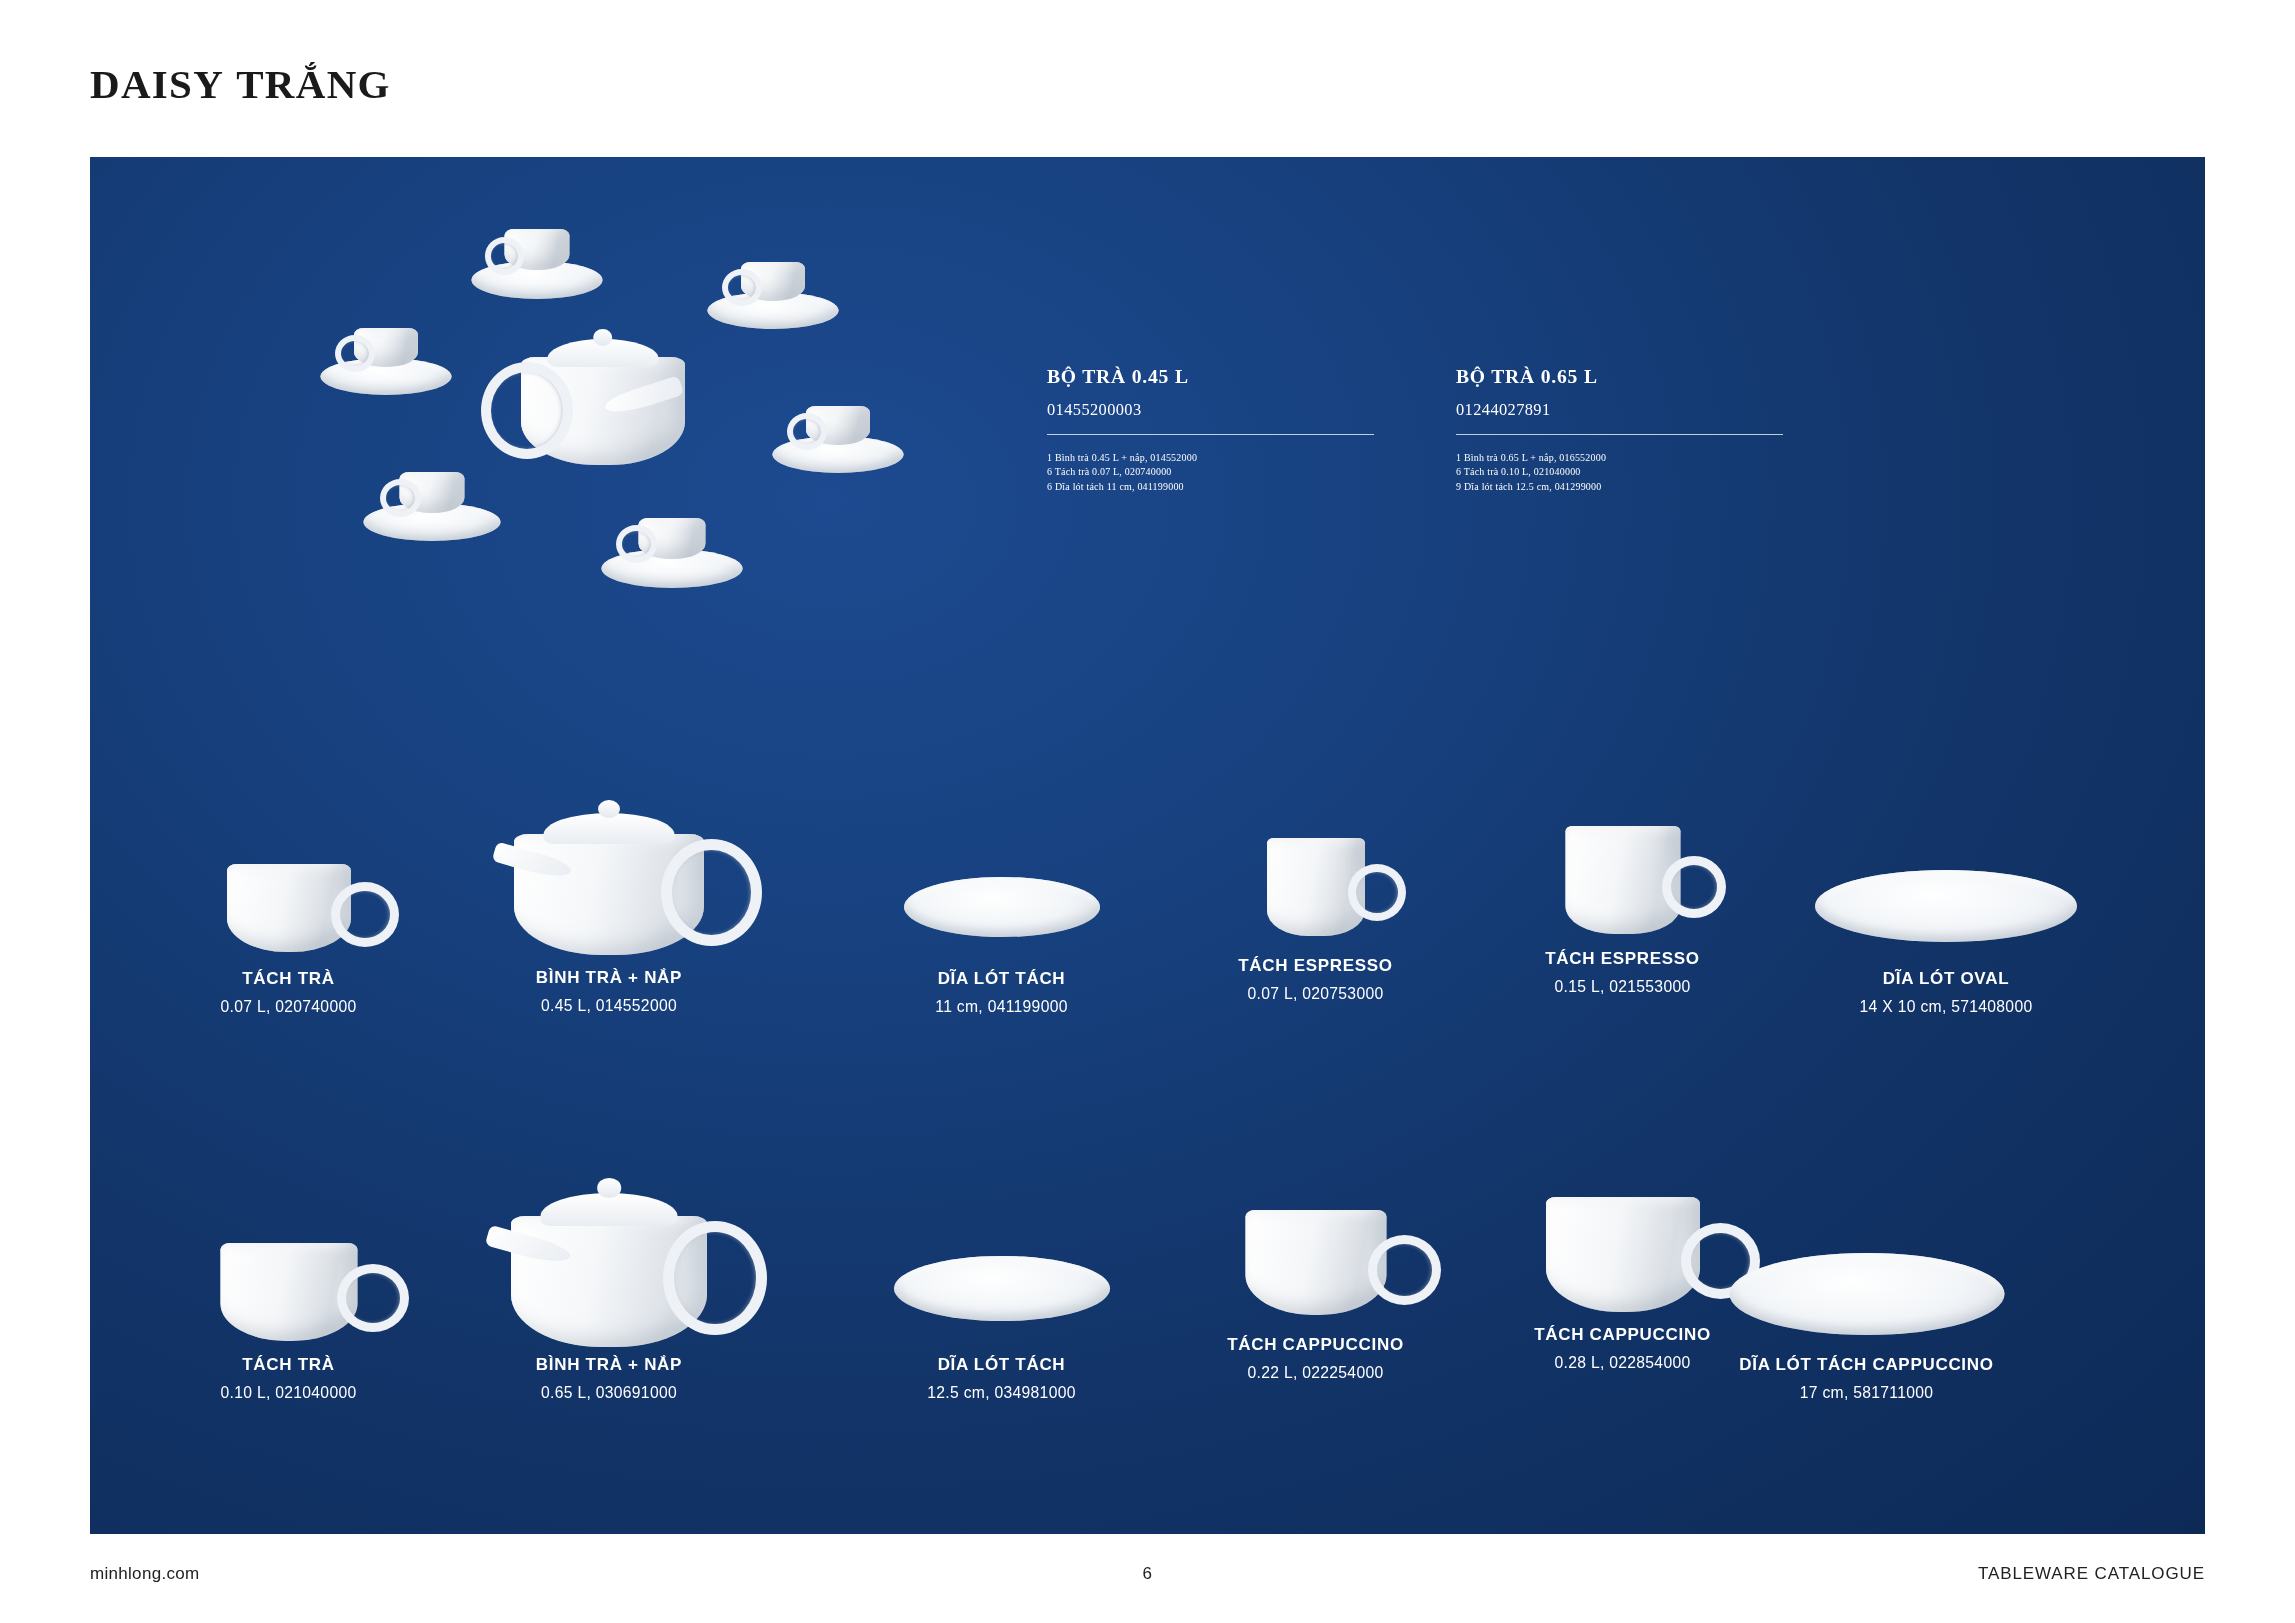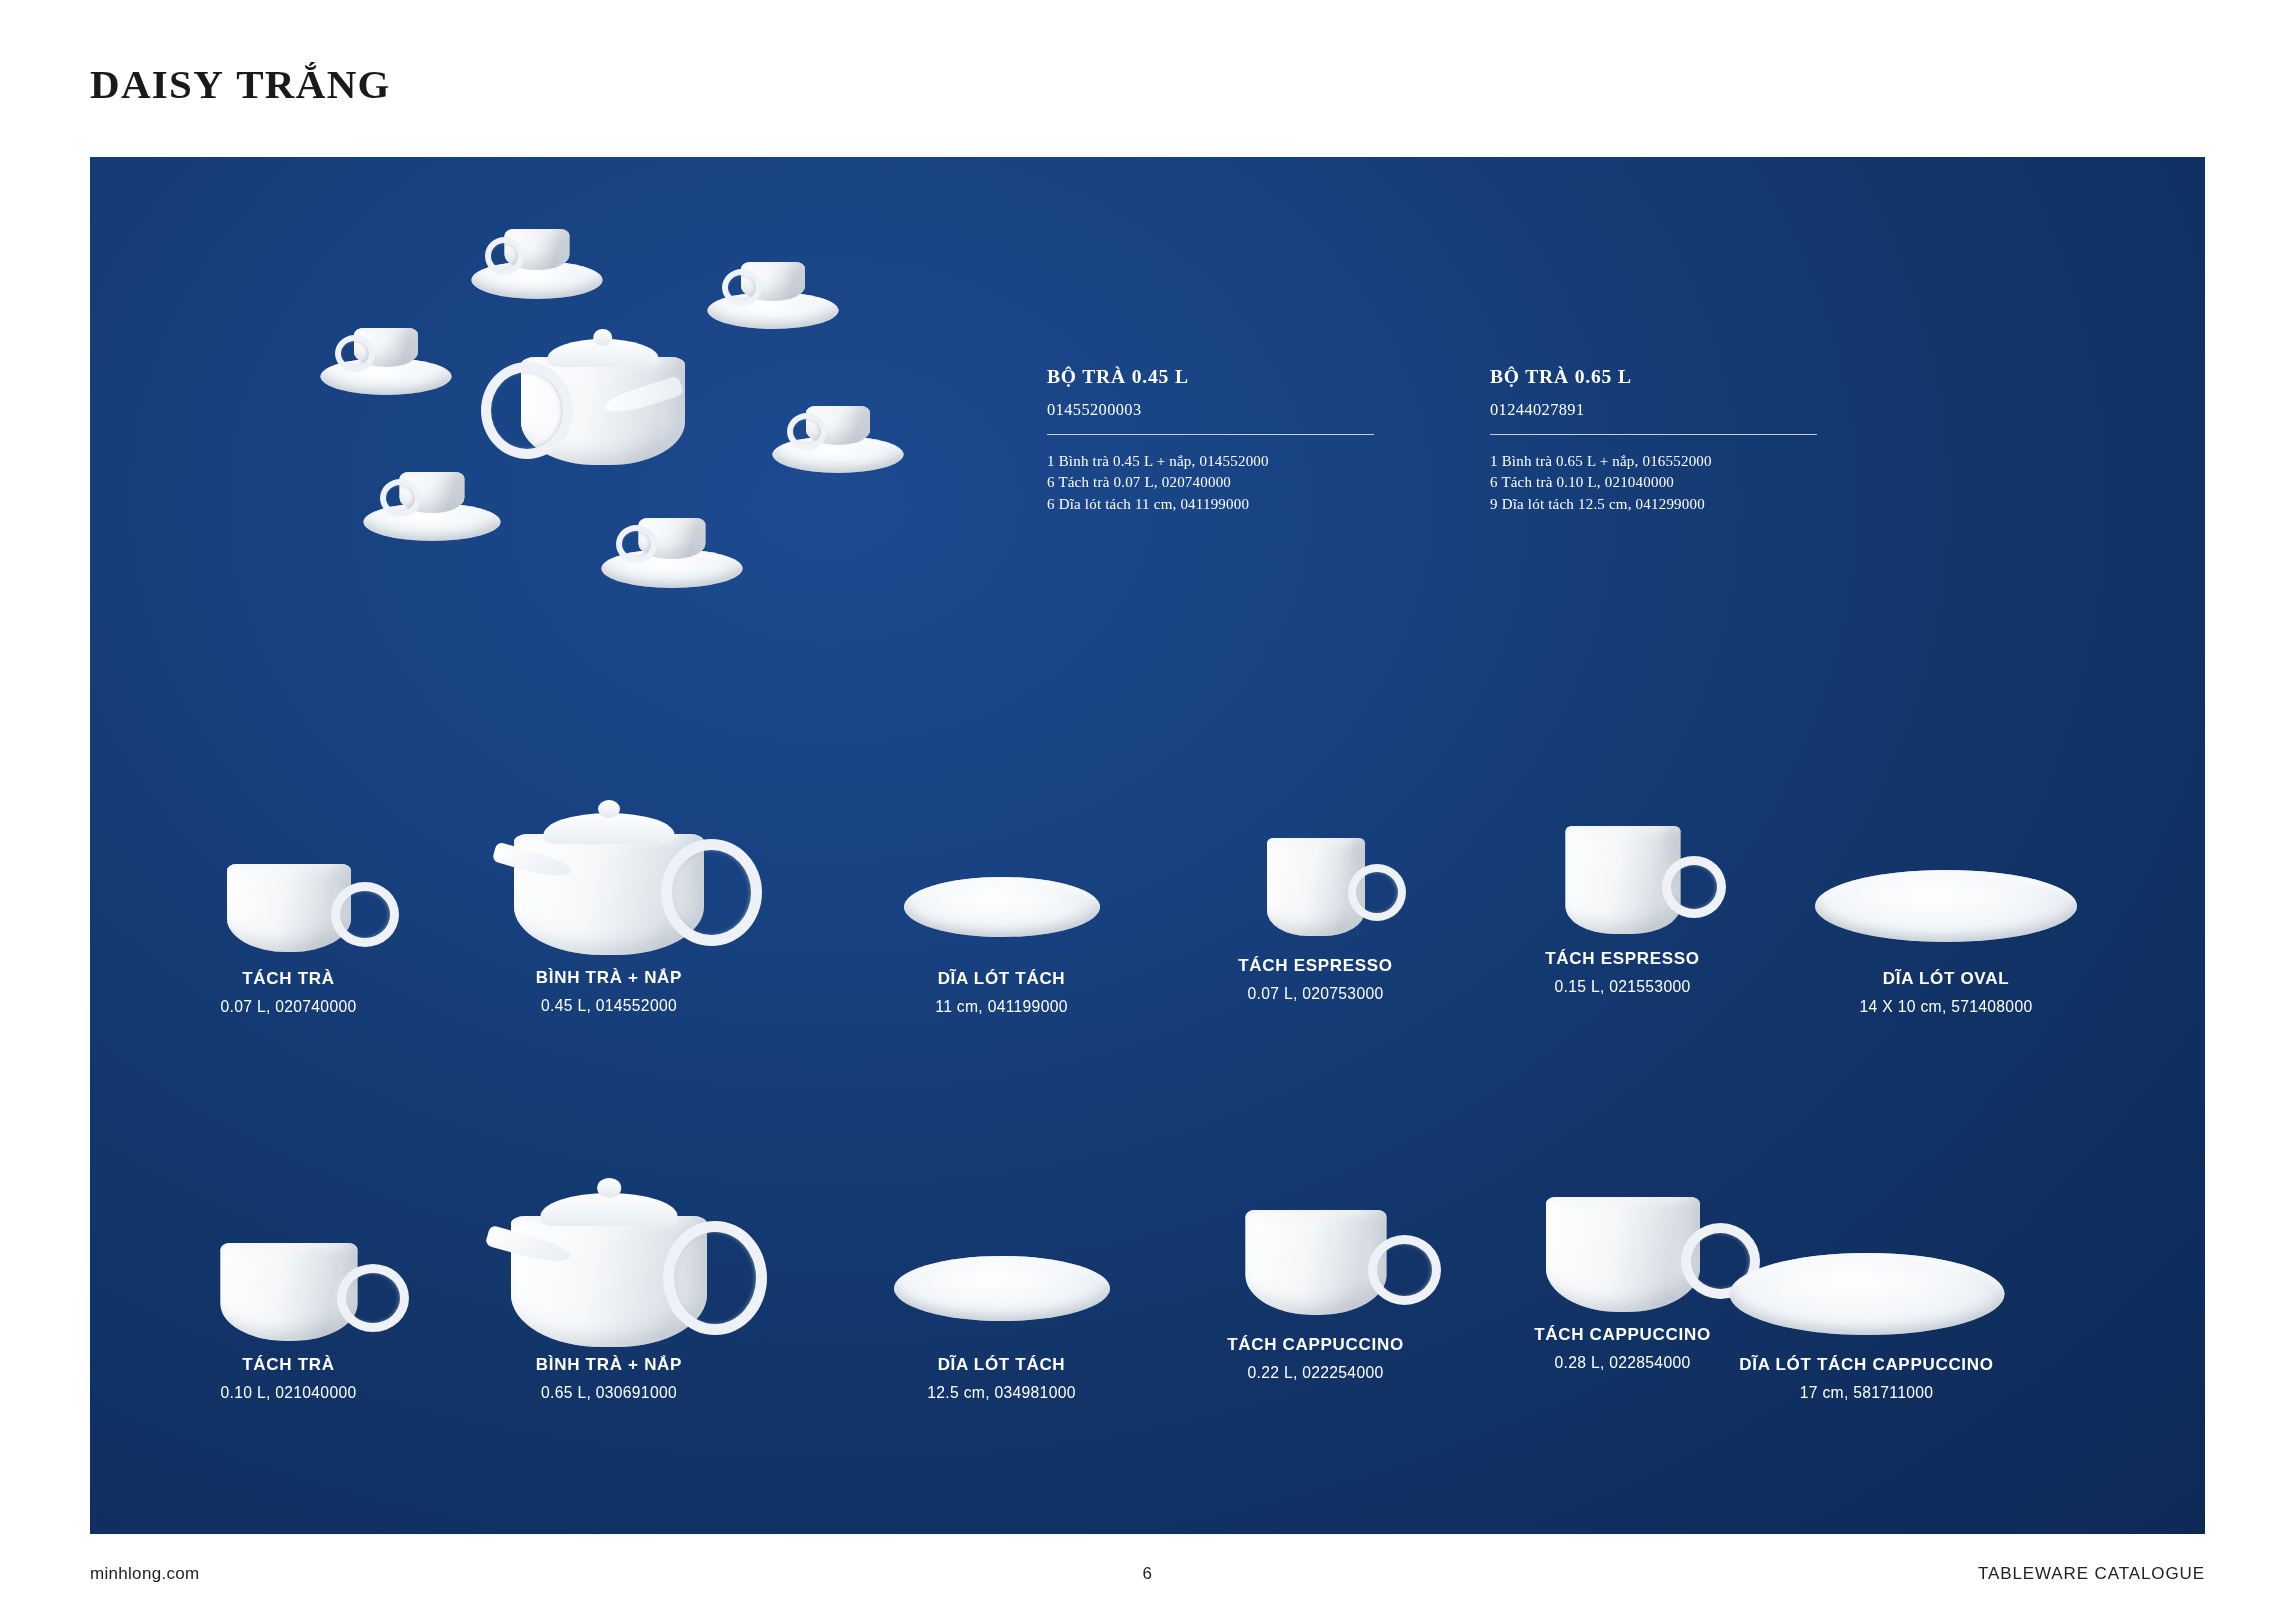--- a/index.html
+++ b/index.html
@@ -61,21 +61,21 @@
     letter-spacing: 0.4px;
     margin-bottom: 14.4px;
   }
   .set-rule {
     width: 327px;
     height: 0.7px;
     background: rgba(255,255,255,0.75);
     margin-bottom: 15.7px;
   }
   .set-line {
-    font-size: 15px;
+    font-size: 10px;
     line-height: 1.45;
     letter-spacing: 0.2px;
     white-space: nowrap;
   }
 
   
   .product {
     position: absolute;
     text-align: center;
     color: #ffffff;
@@ -219,21 +219,21 @@
 
 <div class="set-block" style="left:1047px;top:366px;">
   <div class="set-title">BỘ TRÀ 0.45 L</div>
   <div class="set-code">01455200003</div>
   <div class="set-rule"></div>
   <div class="set-line">1 Bình trà 0.45 L + nắp, 014552000</div>
   <div class="set-line">6 Tách trà 0.07 L, 020740000</div>
   <div class="set-line">6 Dĩa lót tách 11 cm, 041199000</div>
 </div>
 
-<div class="set-block" style="left:1490px;top:366px;">
+<div class="set-block" style="left:1456px;top:366px;">
   <div class="set-title">BỘ TRÀ 0.65 L</div>
   <div class="set-code">01244027891</div>
   <div class="set-rule"></div>
   <div class="set-line">1 Bình trà 0.65 L + nắp, 016552000</div>
   <div class="set-line">6 Tách trà 0.10 L, 021040000</div>
   <div class="set-line">9 Dĩa lót tách 12.5 cm, 041299000</div>
 </div>
 
 <div class="product" style="left:151px;top:805px;width:275px;">
   <div class="product-art">

